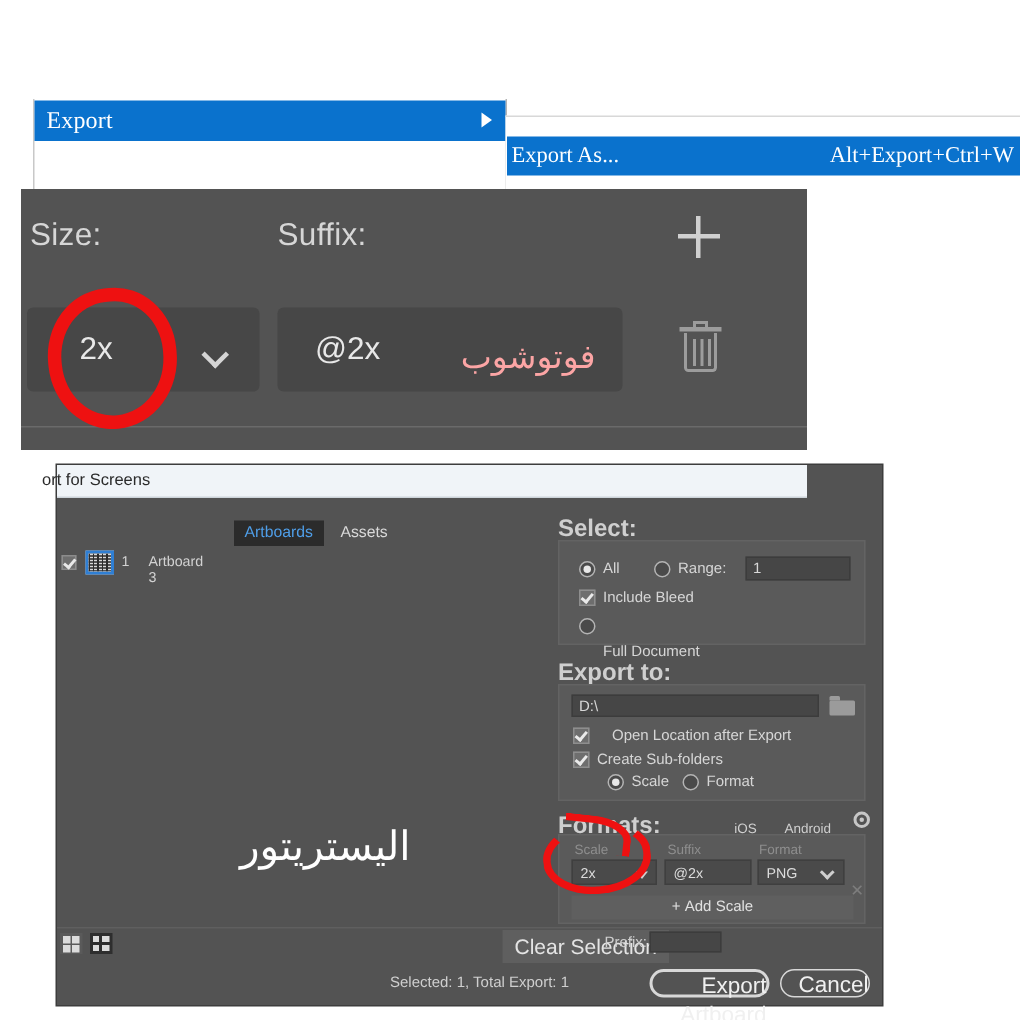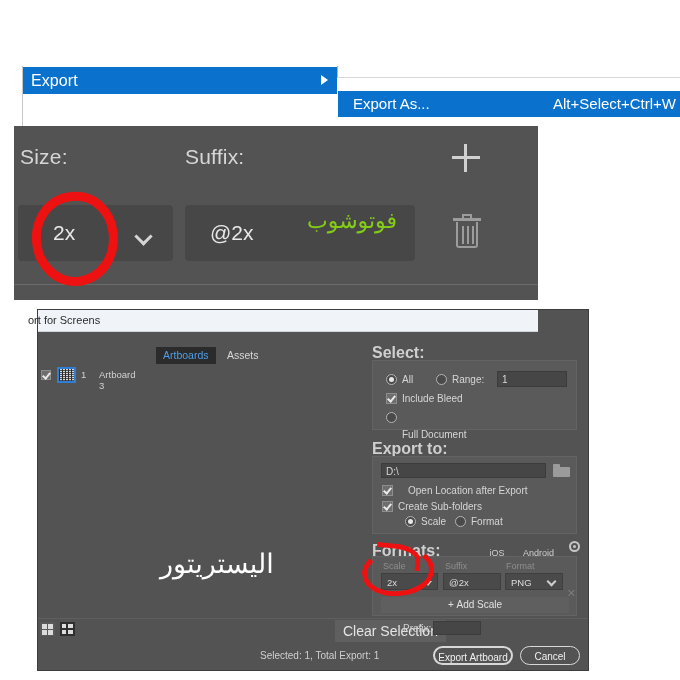--- a/index.html
+++ b/index.html
@@ -10,21 +10,21 @@
   body {
     width: 680px;
     height: 680px;
     position: relative;
     overflow: hidden;
     font-family: "Liberation Sans", sans-serif;
     -webkit-font-smoothing: antialiased;
   }
 
   
-  #menu-layer { position: absolute; left: 0; top: 0; width: 680px; height: 130px; }
+  #menu-layer { position: absolute; left: 0; top: 0; width: 680px; height: 130px; font-family: Liberation Serif, serif; }
 
   .menu-panel-left {
     position: absolute;
     left: 22px; top: 66px;
     width: 316px; height: 62px;
     background: #ffffff;
     border-left: 1px solid #c8c8c8;
     border-right: 1px solid #b4b4b4;
     border-bottom: 1px solid #d2d2d2;
     box-sizing: border-box;
@@ -61,21 +61,21 @@
   .menu-item-export-as {
     position: absolute;
     left: 338px; top: 91px;
     width: 342px; height: 26px;
     background: #0a72cd;
     color: #ffffff;
     font-size: 15px;
     line-height: 26px;
     box-sizing: border-box;
   }
-  .menu-item-export-as .mlabel { position: absolute; left: 15px; top: 0; }
+  .menu-item-export-as .mlabel { position: absolute; left: 3px; top: 0; }
   .menu-item-export-as .mshortcut { position: absolute; right: 4px; top: 0; }
 
   
   #ps-panel {
     position: absolute;
     left: 14px; top: 126px;
     width: 524px; height: 174px;
     background: #535353;
   }
   .ps-divider {
@@ -125,22 +125,22 @@
     border-bottom: 3px solid #d5d5d5;
     transform: rotate(45deg);
   }
 
   #ps-suffix-field { left: 185px; top: 205px; width: 230px; height: 56px; }
   #ps-suffix-value {
     position: absolute; left: 25px; top: 16px;
     color: #e8e8e8; font-size: 21px;
   }
   #ps-suffix-arabic {
-    position: absolute; right: 18px; top: 3px;
-    color: #84cc16; font-size: 22px;
+    position: absolute; right: 18px; top: 20px;
+    color: #fca5a5; font-size: 22px;
     direction: rtl;
   }
 
   #ps-trash-icon {
     position: absolute;
     left: 452px; top: 214px;
     width: 30px; height: 36px;
   }
   .trash-lid {
     position: absolute; left: 1px; top: 4px;
@@ -455,42 +455,42 @@
   #status-text {
     position: absolute; left: 222px; top: 32px;
     color: #cfcfcf; font-size: 10px;
   }
   .pill-btn {
     position: absolute; top: 28px;
     height: 19px;
     border: 1px solid #d8d8d8;
     border-radius: 10px;
     color: #f0f0f0;
-    font-size: 10px;
-    text-align: center;
+    font-size: 15px;
+    text-align: right;
     line-height: 19px;
     box-sizing: border-box;
   }
   #export-artboard-btn { left: 395px; width: 80px; border-width: 2px; }
   #cancel-btn { left: 482px; width: 60px; }
 </style>
 </head>
 <body>
 
 <div id="menu-layer">
   <div class="menu-panel-left"></div>
   <div class="menu-item-export">
     <span>Export</span>
     <span class="submenu-arrow"></span>
   </div>
 
   <div class="menu-panel-right"></div>
   <div class="menu-item-export-as">
     <span class="mlabel">Export As...</span>
-    <span class="mshortcut">Alt+Select+Ctrl+W</span>
+    <span class="mshortcut">Alt+Export+Ctrl+W</span>
   </div>
 </div>
 
 <div id="ps-panel"></div>
 <div class="ps-divider"></div>
 
 <div class="ps-label" id="ps-label-size">Size:</div>
 <div class="ps-label" id="ps-label-suffix">Suffix:</div>
 
 <div id="ps-plus-icon"></div>

